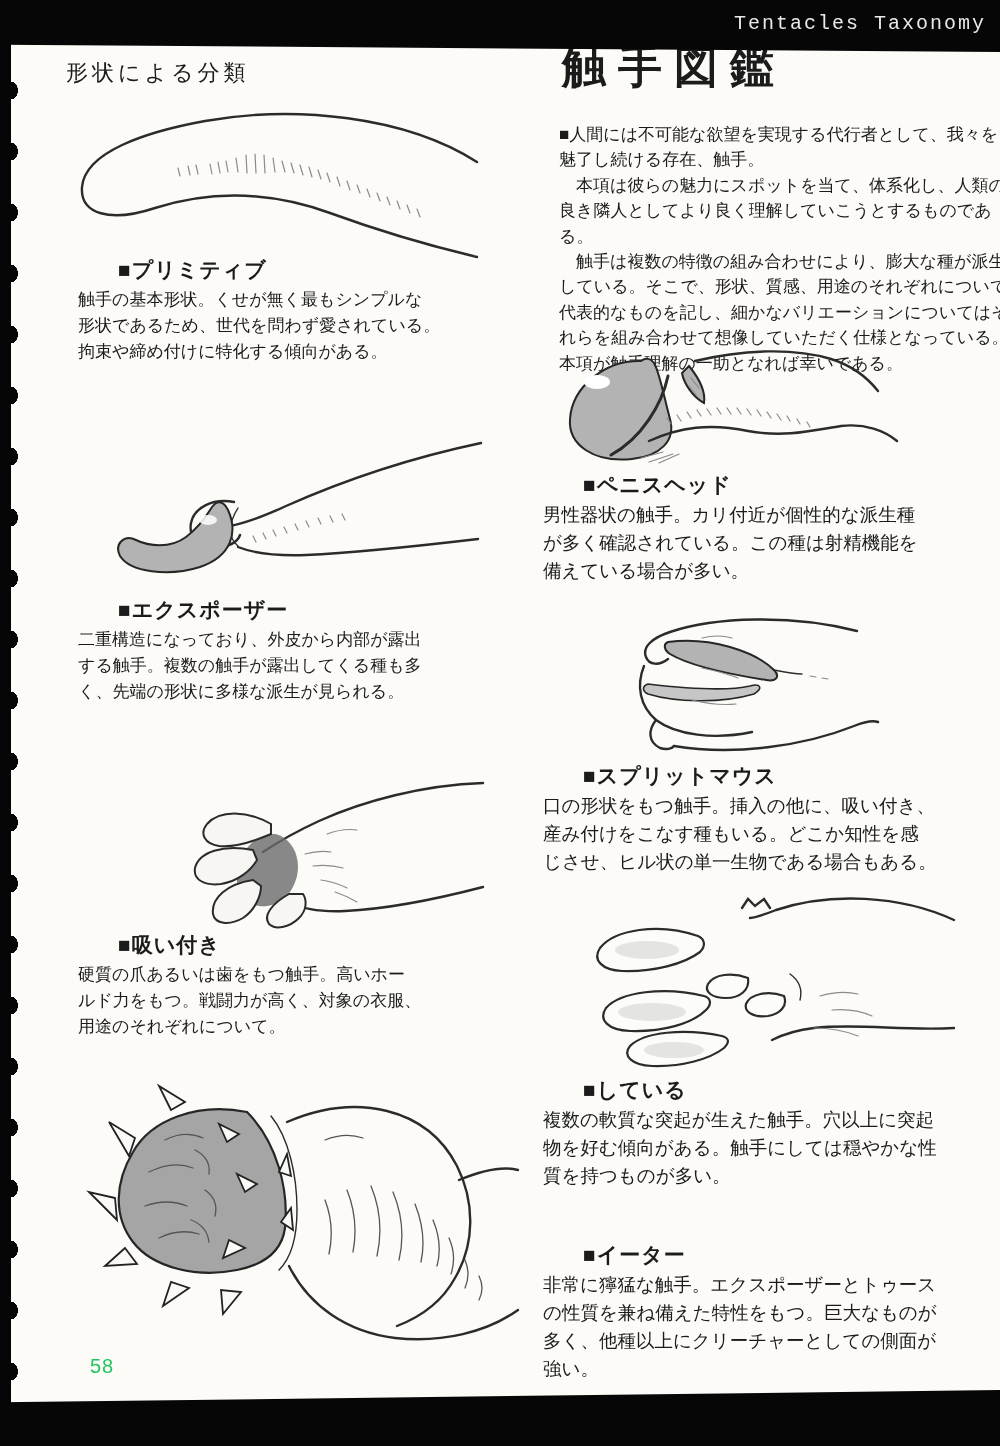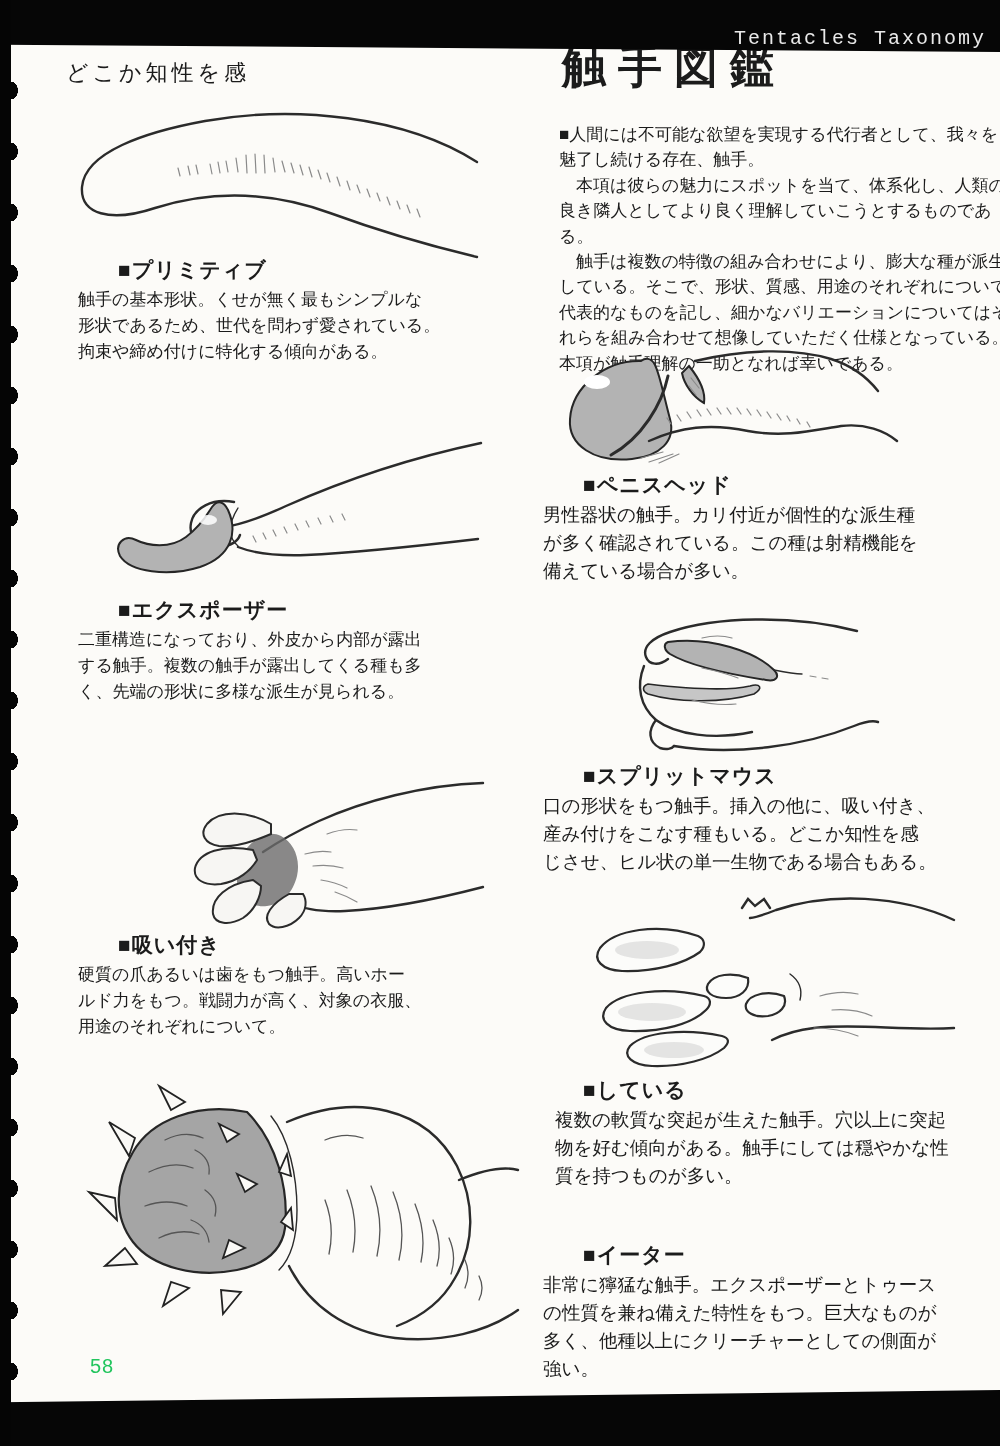--- a/index.html
+++ b/index.html
@@ -9,21 +9,21 @@
   
   .band-top { position:absolute; left:0; top:0; width:1000px; height:52px; background:#060606;
               clip-path:polygon(0 0,100% 0,100% 100%,0 86%); z-index:5; }
   .band-bottom { position:absolute; left:0; bottom:0; width:1000px; height:56px; background:#060606;
               clip-path:polygon(0 22%,100% 0,100% 100%,0 100%); z-index:5; }
   .spine { position:absolute; left:0; top:0; width:11px; height:1446px; background:#050505; z-index:6; }
   .spine-bumps { position:absolute; left:11px; top:60px; width:10px; height:1330px; z-index:6;
               background-image:radial-gradient(7px 9px at 0% 50%, #050505 96%, rgba(0,0,0,0) 100%);
               background-size:10px 61px; background-repeat:repeat-y; }
   .header-text { position:absolute; top:12px; right:14px; z-index:7; color:#e9e9e9;
-              font-family:"Liberation Mono","DejaVu Sans Mono",monospace; font-size:20px; letter-spacing:2px;margin-top:15px; }
+              font-family:"Liberation Mono","DejaVu Sans Mono",monospace; font-size:20px; letter-spacing:2px; }
   
   .jp { color:#1b1b1b; position:absolute; }
   .left-heading { left:66px; top:58px; font-size:22px; letter-spacing:4px; }
   .doc-title { left:562px; top:46px; font-size:44px; font-weight:bold; letter-spacing:12px; line-height:1; }
   .intro { left:559px; top:122px; width:452px; font-size:17px; line-height:25.4px; white-space:pre-line; }
   .sec-h { font-size:21px; font-weight:600; letter-spacing:1px;margin-left:40px; }
   .sec-b { font-size:17px; line-height:26px; white-space:pre-line; }
   .sec-b.rcol { font-size:18.5px; line-height:28px; }
   .page-num { position:absolute; left:90px; top:1355px; font-family:"Liberation Sans","DejaVu Sans",sans-serif;
               font-size:20px; color:#22c55e; letter-spacing:1px; }
@@ -46,21 +46,21 @@
 
 <div class="page">
   <div class="paper"></div>
 
   <div class="band-top"></div>
   <div class="band-bottom"></div>
   <div class="spine"></div>
   <div class="spine-bumps"></div>
   <div class="header-text">Tentacles Taxonomy</div>
 
-  <div class="jp left-heading">どこか知性を感</div>
+  <div class="jp left-heading">形状による分類</div>
 
   <svg style="left:60px; top:100px;" width="420" height="160" viewBox="0 0 420 160">
     <path class="ln" d="M417 62 C 345 16, 235 5, 145 21 C 85 32, 25 52, 22 87 C 20 114, 50 123, 95 108 C 152 90, 212 92, 270 113 C 322 132, 375 147, 417 157"></path>
     <path class="hatch" d="M118 68l2 8 M128 66l2 9 M136 65l2 9 M150 64l2 10 M158 62l2 11 M166 61l2 11 M176 58l2 14 M186 55l1 18 M195 54l1 19 M204 55l1 18 M213 58l2 14 M222 61l3 11 M231 63l3 10 M240 65l3 10 M249 67l3 10 M258 70l3 9 M267 73l3 9 M277 77l3 9 M287 81l3 9 M297 85l3 8 M307 89l3 8 M317 93l3 8 M327 97l3 8 M337 101l3 8 M347 105l3 8 M357 109l3 8"></path>
   </svg>
 
   <div class="jp sec-h" style="left:78px; top:256px;">■プリミティブ</div>
   <div class="jp sec-b" style="left:78px; top:287px; width:372px;">触手の基本形状。くせが無く最もシンプルな
 形状であるため、世代を問わず愛されている。
 拘束や締め付けに特化する傾向がある。</div>
@@ -173,21 +173,21 @@
     <ellipse class="shade" cx="100" cy="134" rx="34" ry="9"></ellipse>
     <path class="nub" d="M170 158 C 132 150, 92 154, 78 168 C 70 178, 80 187, 100 188 C 130 189, 158 181, 172 170 C 178 164, 177 160, 170 158 Z"></path>
     <ellipse class="shade" cx="122" cy="172" rx="30" ry="8"></ellipse>
     <path class="nub" d="M196 100 C 180 94, 162 96, 156 106 C 152 114, 160 120, 174 120 C 188 120, 198 112, 196 100 Z"></path>
     <path class="nub" d="M232 118 C 216 112, 198 116, 194 126 C 192 134, 202 140, 216 138 C 228 136, 236 128, 232 118 Z"></path>
     <path class="ln thin" d="M238 96 q 14 10 10 26"></path>
     <path class="hatch" d="M268 118 q 20 -6 38 -2 M280 132 q 22 -2 40 6 M262 150 q 24 0 44 8"></path>
   </svg>
 
   <div class="jp sec-h" style="left:543px; top:1076px;">■している</div>
-  <div class="jp sec-b rcol" style="left:555px; top:1106px; width:438px;">複数の軟質な突起が生えた触手。穴以上に突起
+  <div class="jp sec-b rcol" style="left:543px; top:1106px; width:438px;">複数の軟質な突起が生えた触手。穴以上に突起
 物を好む傾向がある。触手にしては穏やかな性
 質を持つものが多い。</div>
 
   <div class="jp sec-h" style="left:543px; top:1241px;">■イーター</div>
   <div class="jp sec-b rcol" style="left:543px; top:1271px; width:438px;">非常に獰猛な触手。エクスポーザーとトゥース
 の性質を兼ね備えた特性をもつ。巨大なものが
 多く、他種以上にクリーチャーとしての側面が
 強い。</div>
 </div>
 

